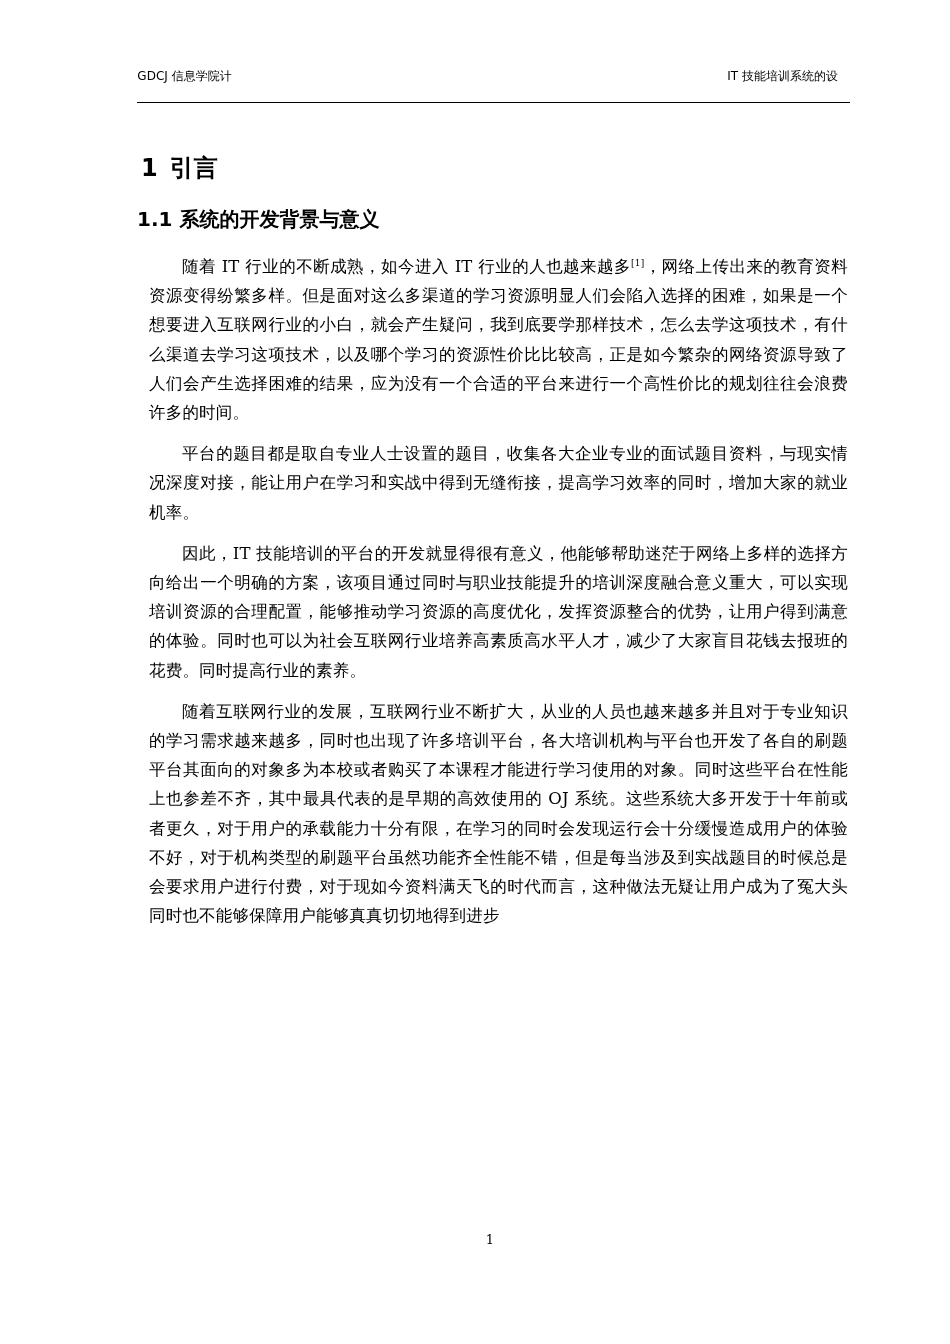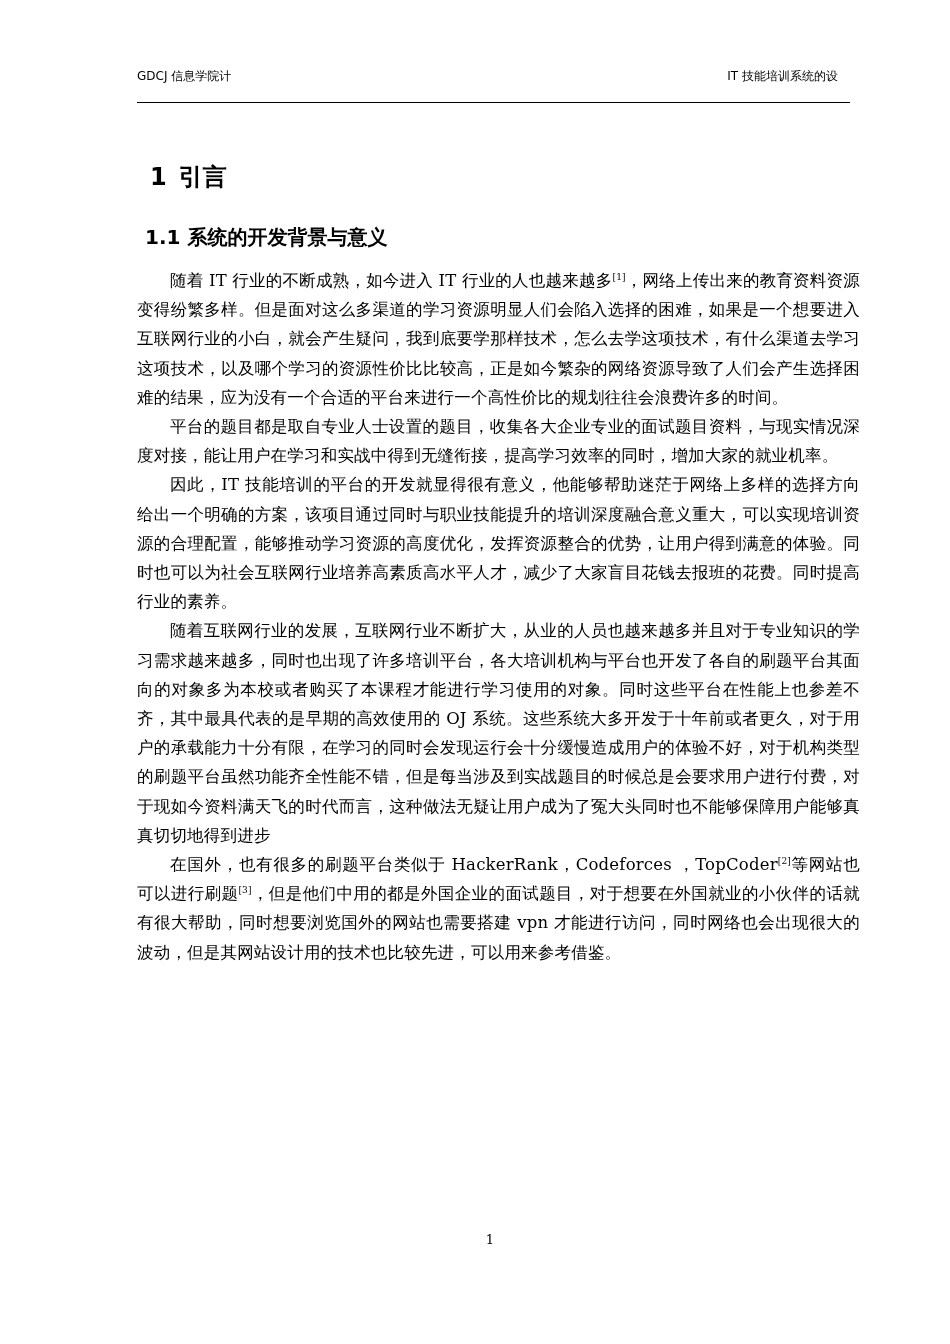--- a/index.html
+++ b/index.html
@@ -1,25 +1,25 @@
 <!DOCTYPE html>
 <html><head>
 <meta charset="utf-8">
 <style>
   html, body { margin: 0; padding: 0; background: #ffffff; }
   body { width: 950px; height: 1344px; position: relative; overflow: hidden; color: #000; }
   .page { position: absolute; left: 0; top: 0; width: 950px; height: 1344px; background: #fff; }
   .header { position: absolute; left: 137px; top: 68px; width: 713px; height: 34px; border-bottom: 1px solid #000; font-family: "DejaVu Sans", sans-serif; font-size: 12px; line-height: 17px; }
-  .header-left { position: absolute; left: 0; top: 0; width: 95px; }
+  .header-left { position: absolute; left: 0; top: 0; width: 95px; text-align: center; }
   .header-right { position: absolute; right: 12px; top: 0; }
   .content { position: absolute; left: 137px; top: 140px; width: 723px; }
-  h1.chapter { font-family: "DejaVu Sans", sans-serif; font-weight: bold; font-size: 24px; margin: 13px; height: 48px; line-height: 48px; }
+  h1.chapter { font-family: "DejaVu Sans", sans-serif; font-weight: bold; font-size: 24px; margin: 4px; height: 48px; line-height: 48px; }
   h1.chapter .num { margin-right: 12px; }
-  h2.section { font-family: "DejaVu Sans", sans-serif; font-weight: bold; font-size: 20px; margin: 8px; line-height: 26px; padding: 10px 0 8px 0; }
-  p.body { font-family: "DejaVu Serif", serif; font-size: 16.5px; line-height: 29.2px; margin: 0; text-align: justify; text-indent: 2em; letter-spacing: 0.2px; }
+  h2.section { font-family: "DejaVu Sans", sans-serif; font-weight: bold; font-size: 20px; margin: 0; line-height: 26px; padding: 10px 0 8px 0; }
+  p.body { font-family: "DejaVu Serif", serif; font-size: 16.5px; line-height: 29.2px; margin: 12px; text-align: justify; text-indent: 2em; letter-spacing: 0.2px; }
   sup { font-size: 9px; vertical-align: super; line-height: 0; }
   .page-number { position: absolute; left: 0; width: 980px; top: 1232px; text-align: center; font-family: "DejaVu Serif", serif; font-size: 13px; }
 </style>
 </head>
 <body>
 
 <div class="page">
 
   <div class="header">
     <div class="header-left">GDCJ 信息学院计</div>
@@ -30,17 +30,16 @@
     <h1 class="chapter">
       <span class="num">1</span><span>引言</span>
     </h1>
 
     <h2 class="section">1.1 系统的开发背景与意义</h2>
     <p class="body"><span>随着 IT 行业的不断成熟，如今进入 IT 行业的人也越来越多</span><sup>[1]</sup><span>，网络上传出来的教育资料资源变得纷繁多样。但是面对这么多渠道的学习资源明显人们会陷入选择的困难，如果是一个想要进入互联网行业的小白，就会产生疑问，我到底要学那样技术，怎么去学这项技术，有什么渠道去学习这项技术，以及哪个学习的资源性价比比较高，正是如今繁杂的网络资源导致了人们会产生选择困难的结果，应为没有一个合适的平台来进行一个高性价比的规划往往会浪费许多的时间。</span></p>
     <p class="body">平台的题目都是取自专业人士设置的题目，收集各大企业专业的面试题目资料，与现实情况深度对接，能让用户在学习和实战中得到无缝衔接，提高学习效率的同时，增加大家的就业机率。</p>
     <p class="body">因此，IT 技能培训的平台的开发就显得很有意义，他能够帮助迷茫于网络上多样的选择方向给出一个明确的方案，该项目通过同时与职业技能提升的培训深度融合意义重大，可以实现培训资源的合理配置，能够推动学习资源的高度优化，发挥资源整合的优势，让用户得到满意的体验。同时也可以为社会互联网行业培养高素质高水平人才，减少了大家盲目花钱去报班的花费。同时提高行业的素养。</p>
 
     <p class="body">随着互联网行业的发展，互联网行业不断扩大，从业的人员也越来越多并且对于专业知识的学习需求越来越多，同时也出现了许多培训平台，各大培训机构与平台也开发了各自的刷题平台其面向的对象多为本校或者购买了本课程才能进行学习使用的对象。同时这些平台在性能上也参差不齐，其中最具代表的是早期的高效使用的 OJ 系统。这些系统大多开发于十年前或者更久，对于用户的承载能力十分有限，在学习的同时会发现运行会十分缓慢造成用户的体验不好，对于机构类型的刷题平台虽然功能齐全性能不错，但是每当涉及到实战题目的时候总是会要求用户进行付费，对于现如今资料满天飞的时代而言，这种做法无疑让用户成为了冤大头同时也不能够保障用户能够真真切切地得到进步</p>
-    <p class="body"><span>在国外，也有很多的刷题平台类似于 HackerRank，Codeforces ，TopCoder</span><sup>[2]</sup><span>等网站也可以进行刷题</span><sup>[3]</sup><span>，但是他们中用的都是外国企业的面试题目，对于想要在外国就业的小伙伴的话就有很大帮助，同时想要浏览国外的网站也需要搭建 vpn 才能进行访问，同时网络也会出现很大的波动，但是其网站设计用的技术也比较先进，可以用来参考借鉴。</span></p>
   </div>
 
   <div class="page-number">1</div>
 </div>
 
 </body></html>

